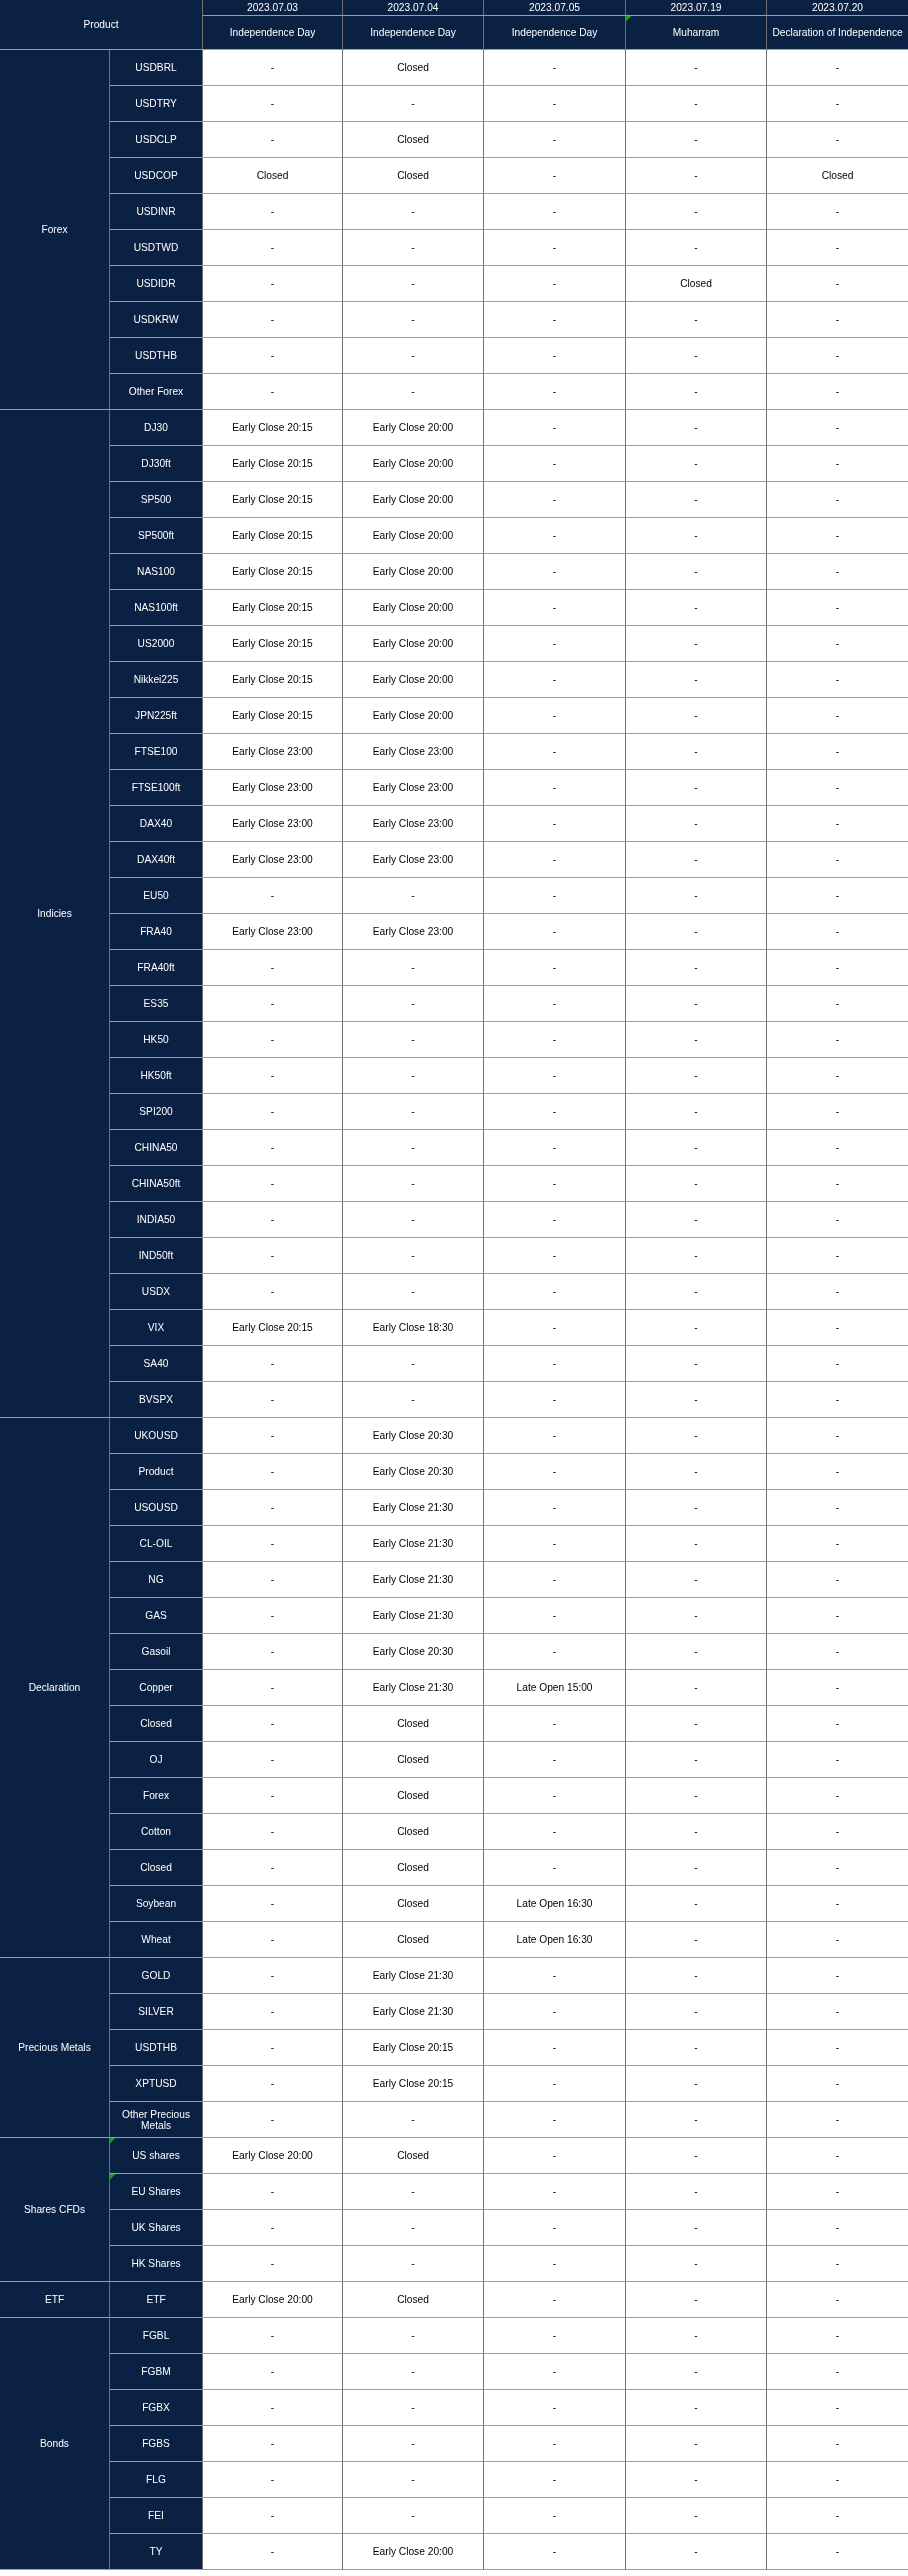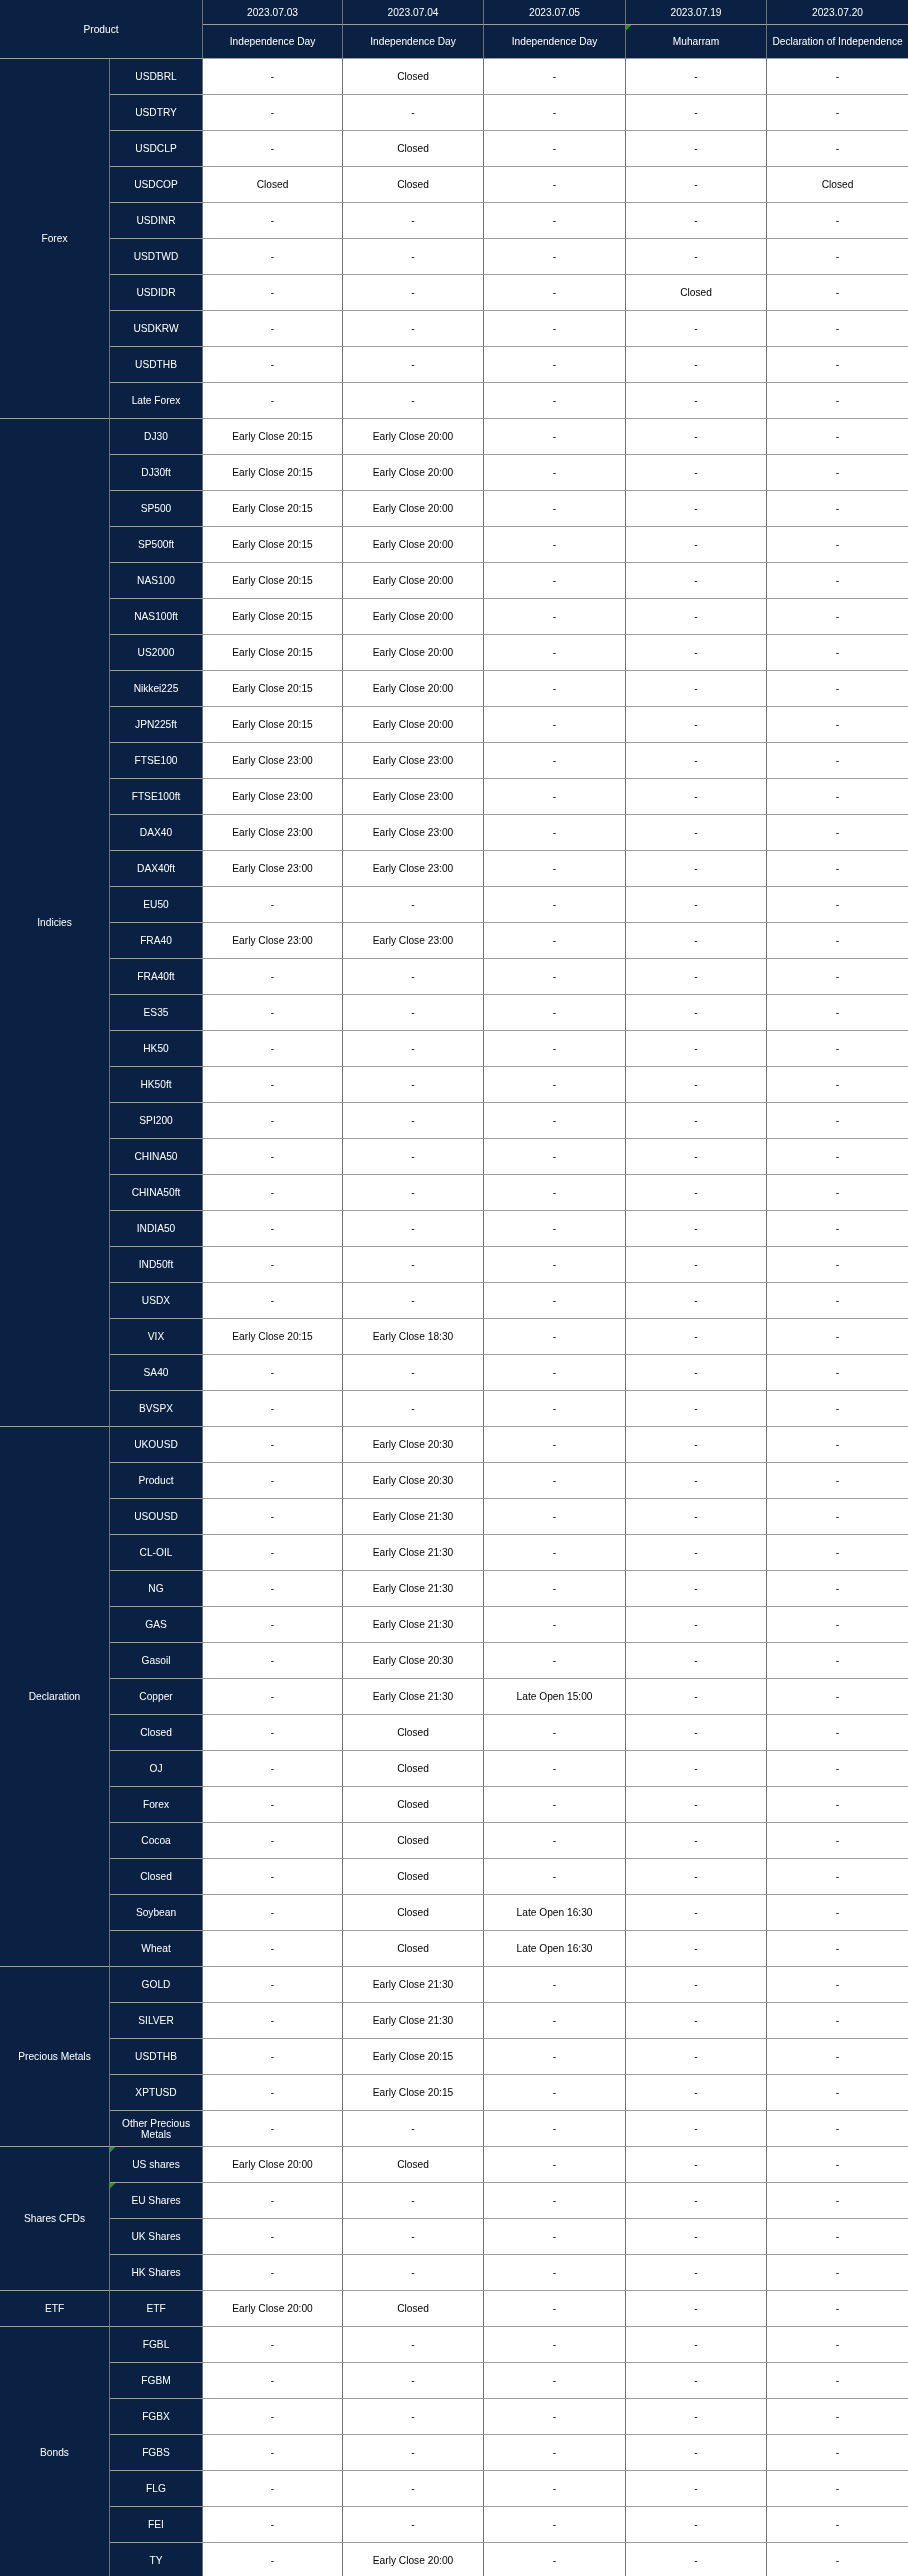--- a/index.html
+++ b/index.html
@@ -27,21 +27,21 @@
     overflow: hidden;
   }
   .navy {
     background: #0a2143;
     color: #ffffff;
   }
   td.val {
     background: #ffffff;
     color: #000000;
   }
-  #hrow1 th { height: 25px; }
+  #hrow1 th { height: 16px; }
   #hrow2 th { height: 34px; }
   tbody tr { height: 36px; }
   .marker {
     position: absolute;
     top: 0;
     left: 0;
     width: 5.5px;
     height: 5.5px;
     background: #1f9b1f;
     clip-path: polygon(0 0, 100% 0, 0 100%);
@@ -145,21 +145,21 @@
       </tr>
       <tr>
         <td class="navy"><span>USDTHB</span></td>
         <td class="val"><span>-</span></td>
         <td class="val"><span>-</span></td>
         <td class="val"><span>-</span></td>
         <td class="val"><span>-</span></td>
         <td class="val"><span>-</span></td>
       </tr>
       <tr>
-        <td class="navy"><span>Late Forex</span></td>
+        <td class="navy"><span>Other Forex</span></td>
         <td class="val"><span>-</span></td>
         <td class="val"><span>-</span></td>
         <td class="val"><span>-</span></td>
         <td class="val"><span>-</span></td>
         <td class="val"><span>-</span></td>
       </tr>
       <tr>
         <td class="navy" rowspan="28"><span>Indicies</span></td>
         <td class="navy"><span>DJ30</span></td>
         <td class="val"><span>Early Close 20:15</span></td>
@@ -467,21 +467,21 @@
       </tr>
       <tr>
         <td class="navy"><span>Forex</span></td>
         <td class="val"><span>-</span></td>
         <td class="val"><span>Closed</span></td>
         <td class="val"><span>-</span></td>
         <td class="val"><span>-</span></td>
         <td class="val"><span>-</span></td>
       </tr>
       <tr>
-        <td class="navy"><span>Cocoa</span></td>
+        <td class="navy"><span>Cotton</span></td>
         <td class="val"><span>-</span></td>
         <td class="val"><span>Closed</span></td>
         <td class="val"><span>-</span></td>
         <td class="val"><span>-</span></td>
         <td class="val"><span>-</span></td>
       </tr>
       <tr>
         <td class="navy"><span>Closed</span></td>
         <td class="val"><span>-</span></td>
         <td class="val"><span>Closed</span></td>

